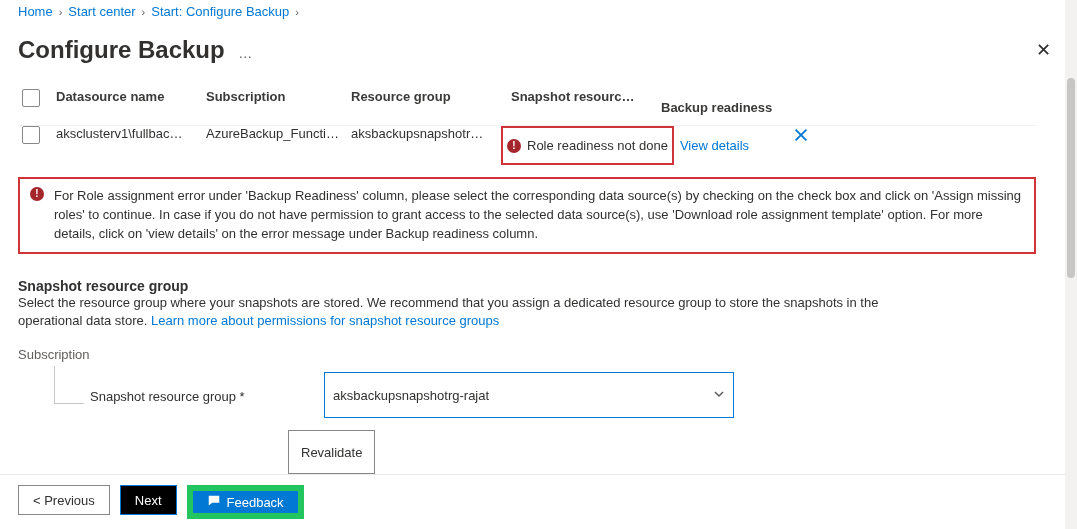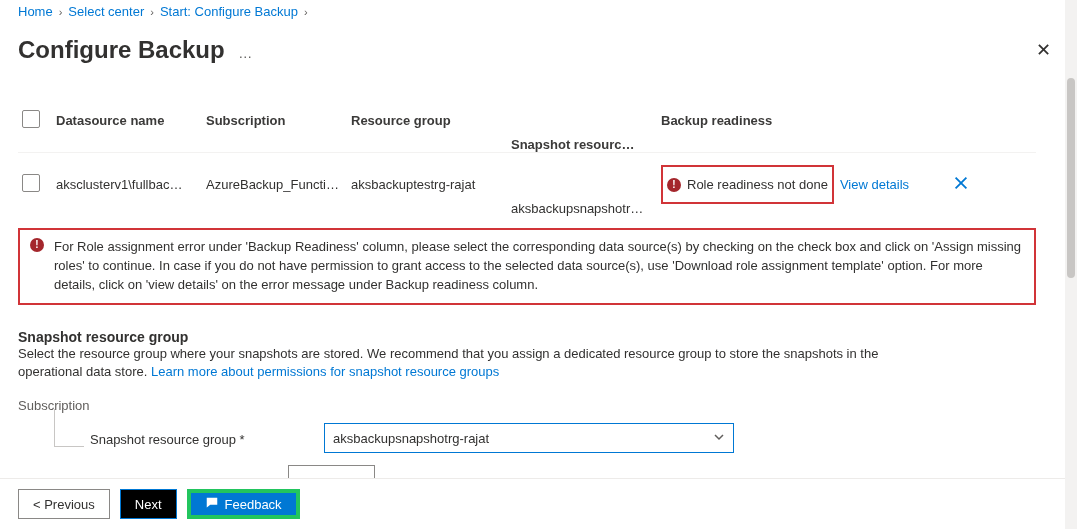--- a/index.html
+++ b/index.html
@@ -32,28 +32,28 @@
     }
     .content { padding: 4px 18px 0 18px; }
     .breadcrumb { display: flex; align-items: center; gap: 6px; font-size: 13px; margin-bottom: 2px; }
     .breadcrumb a { color: #0078d4; text-decoration: none; }
     .breadcrumb .sep { color: #605e5c; font-size: 11px; }
     .titlebar { display: flex; align-items: center; justify-content: space-between; margin-top: 16px; margin-bottom: 24px; }
     .title { font-size: 24px; font-weight: 600; color: #323130; }
     .dots { margin-left: 10px; color: #605e5c; letter-spacing: 1px; font-size: 14px; }
     .close { font-size: 18px; color: #323130; cursor: pointer; padding: 4px 8px; }
     .table { width: 1018px; }
-    .thead, .trow { display: flex; align-items: center; min-height: 36px; }
+    .thead, .trow { display: flex; min-height: 36px; }
     .thead { font-size: 13px; color: #3b3a39; font-weight: 600; }
     .trow { border-top: 1px solid #f3f2f1; font-size: 13px; }
     .col-check { width: 38px; padding-left: 4px; }
     .col-name    { width: 150px; padding-right: 10px; }
     .col-sub     { width: 145px; padding-right: 10px; }
     .col-rg      { width: 160px; padding-right: 10px; }
-    .col-snap    { width: 150px; padding-right: 10px; margin-top: 48px; }
+    .col-snap    { width: 150px; padding-right: 10px; }
     .col-ready   { width: 280px; padding-right: 4px; display:flex; align-items:center; gap:6px;}
     .col-x       { width: 40px; text-align: center; }
     .checkbox {
       width: 18px; height: 18px; border: 1px solid #8a8886; border-radius: 2px; background: #fff; display:inline-block;
     }
     .ellipsis { white-space: nowrap; overflow: hidden; text-overflow: ellipsis; }
     .readiness-box {
       border: 2px solid #d13438;
       display: inline-flex;
       align-items: center;
@@ -87,51 +87,51 @@
     .field-value { font-size: 13px; color: #323130; }
     .tree-indent {
       display: flex; align-items: center;
     }
     .tree-line {
       width: 30px; height: 38px; border-left: 1px solid #c8c6c4; border-bottom: 1px solid #c8c6c4;
       margin-right: 6px; margin-top: -20px;
     }
     .req { color: #323130; }
     .select {
-      width: 410px; height: 30px;
+      width: 410px; height: 46px;
       border: 1px solid #0078d4;
       display: flex; align-items: center; justify-content: space-between;
       padding: 0 8px; font-size: 13px; color: #323130; background:#fff;
     }
     .chev svg { width: 12px; height: 12px; stroke: #605e5c; stroke-width: 1.5; fill: none; }
     .btn-revalidate {
       margin-top: 12px; height: 44px; padding: 0 12px;
       border: 1px solid #8a8886; background: #fff; font-size: 13px; color:#323130;
       display:inline-flex; align-items:center; cursor:pointer;
     }
     .footer {
       position: absolute; left: 0; right: 0; bottom: 0;
       border-top: 1px solid #edebe9; padding: 10px 18px;
       display: flex; gap: 10px; background:#fff;
     }
     .btn { height: 30px; display: inline-flex; align-items: center; gap: 6px; font-size: 13px; padding: 11px 14px; cursor:pointer; }
     .btn-prev { border: 1px solid #8a8886; background: #fff; color: #323130; }
     .btn-next { background: #000000; color: #fff; border: 1px solid #0078d4; font-weight: 500; }
-    .btn-fb   { background: #0078d4; color: #fff; border: 4px solid #22c55e; }
+    .btn-fb   { background: #0078d4; color: #fff; border: 6px solid #22c55e; }
     .fb-icon svg { width:14px; height:14px; fill:#fff; }
   </style>
 </head>
 <body>
 
 <div class="content">
 
   <div class="breadcrumb">
     <a>Home</a>
     <span class="sep">›</span>
-    <a>Select center</a>
+    <a>Start center</a>
     <span class="sep">›</span>
     <a>Start: Configure Backup</a>
     <span class="sep">›</span>
   </div>
 
   <div class="titlebar">
     <div>
       <span class="title">Configure Backup</span>
       <span class="dots">…</span>
     </div>
@@ -145,21 +145,20 @@
       <div class="col-sub">Subscription</div>
       <div class="col-rg">Resource group</div>
       <div class="col-snap">Snapshot resourc…</div>
       <div class="col-ready">Backup readiness</div>
       <div class="col-x"></div>
     </div>
     <div class="trow">
       <div class="col-check"><span class="checkbox"></span></div>
       <div class="col-name ellipsis">aksclusterv1\fullbac…</div>
       <div class="col-sub ellipsis">AzureBackup_Functi…</div>
-      <div class="col-rg ellipsis">aksbackuptestrg-rajat</div>
       <div class="col-snap ellipsis">aksbackupsnapshotr…</div>
       <div class="col-ready">
         <span class="readiness-box">
           <span class="err-icon">!</span>
           <span>Role readiness not done</span>
         </span>
         <span class="link">View details</span>
       </div>
       <div class="col-x">
         <span class="xmark">

